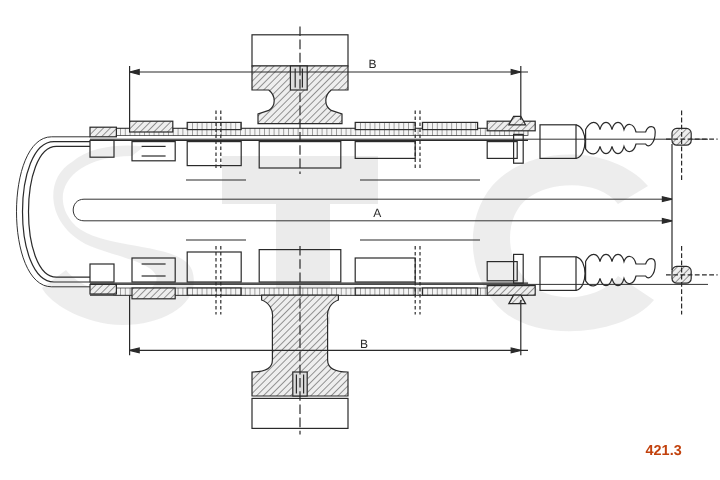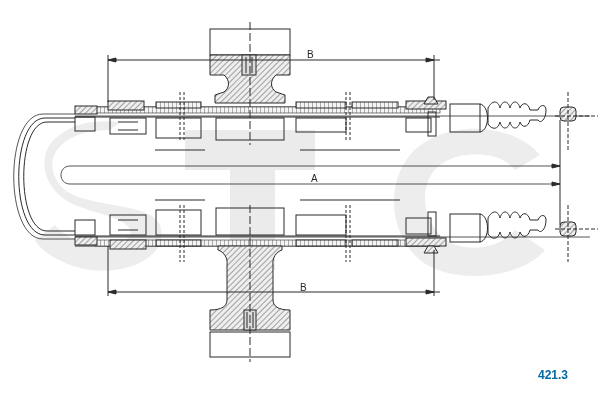--- a/index.html
+++ b/index.html
@@ -2,21 +2,21 @@
 <html><head>
 <meta charset="utf-8">
 <style>
   html, body { margin: 0; padding: 0; background: #ffffff; }
   body { width: 600px; height: 400px; overflow: hidden; position: relative;
          font-family: "Liberation Sans", sans-serif; }
   #stage { position: absolute; left: 0; top: 0; width: 600px; height: 400px; }
   .label { position: absolute; font-size: 10px; color: #2a2a2a;
            font-family: "Liberation Sans", sans-serif; }
   .part-number { position: absolute; left: 538px; top: 368px; font-size: 12px;
-                 font-weight: bold; color: #0369a1;
+                 font-weight: bold; color: #c2410c;
                  font-family: "Liberation Sans", sans-serif; }
 </style>
 </head>
 <body>
 
 <svg id="stage" width="600" height="400" viewBox="0 0 600 400" xmlns="http://www.w3.org/2000/svg">
   <defs>
     <pattern id="hatch" patternUnits="userSpaceOnUse" width="4" height="4" patternTransform="rotate(45)">
       <rect width="4" height="4" fill="#eeeeee"></rect>
       <line x1="0" y1="0" x2="0" y2="4" stroke="#555" stroke-width="1"></line>

